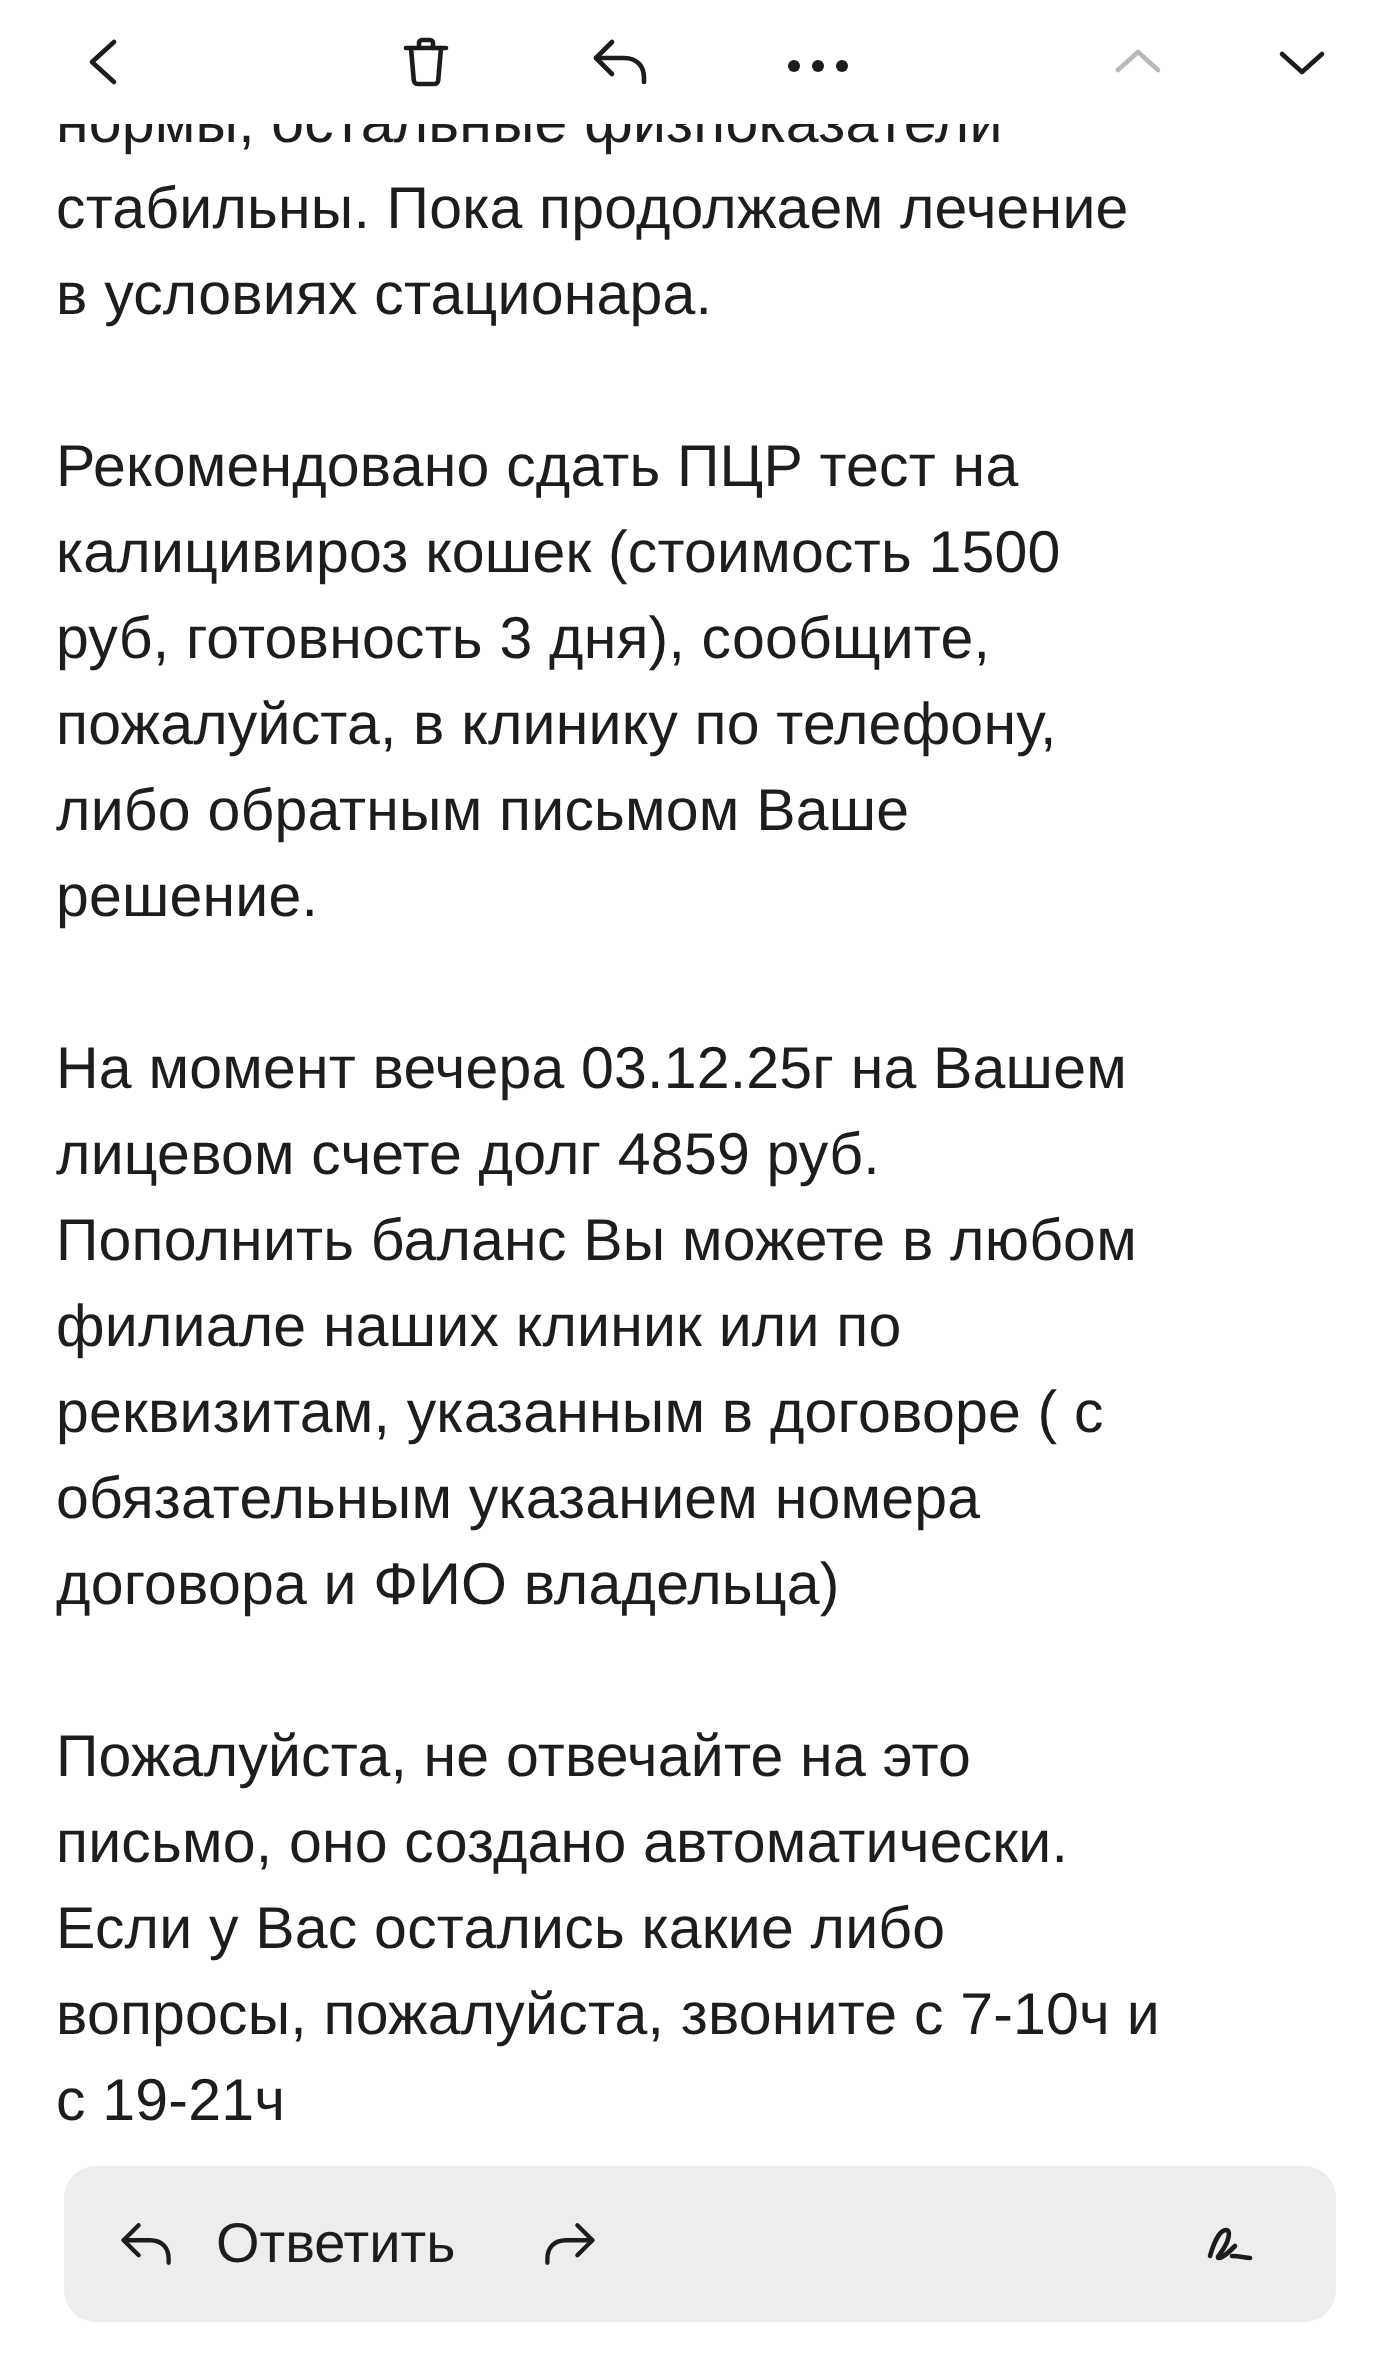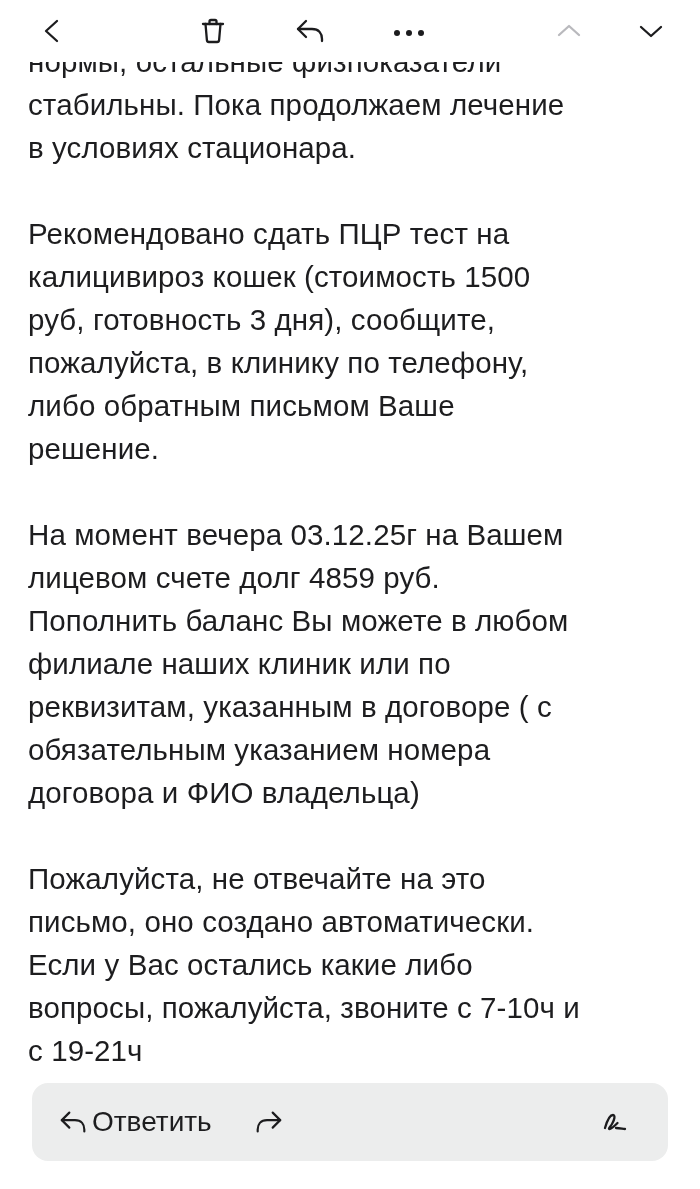--- a/index.html
+++ b/index.html
@@ -103,21 +103,21 @@
     height: 78px;
     border-radius: 16px;
     background: #eceded;
     display: flex;
     align-items: center;
     padding: 0 26px;
   }
   .act {
     display: flex;
     align-items: center;
-    gap: 2px;
+    gap: 18px;
     border: none;
     background: transparent;
     padding: 0;
     cursor: pointer;
     font-family: "Liberation Sans", sans-serif;
     font-size: 28px;
     color: #1d1d1f;
   }
   .act-gap { width: 40px; flex: 0 0 40px; }
   .act-spacer { flex: 1 1 auto; }

